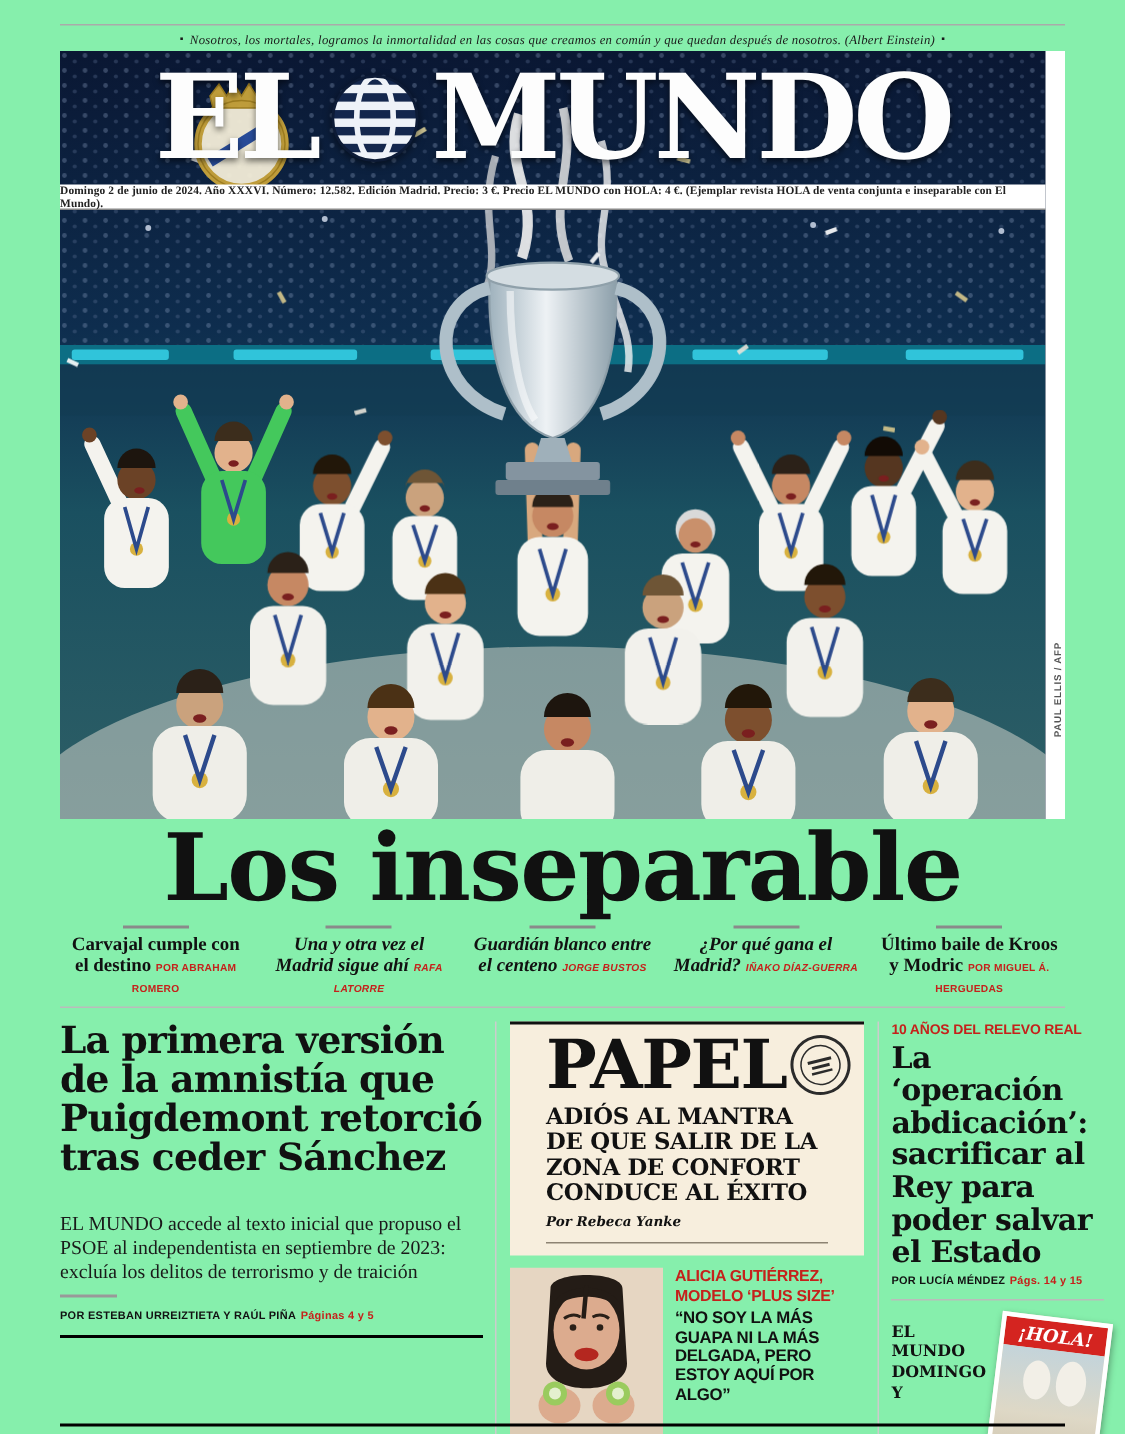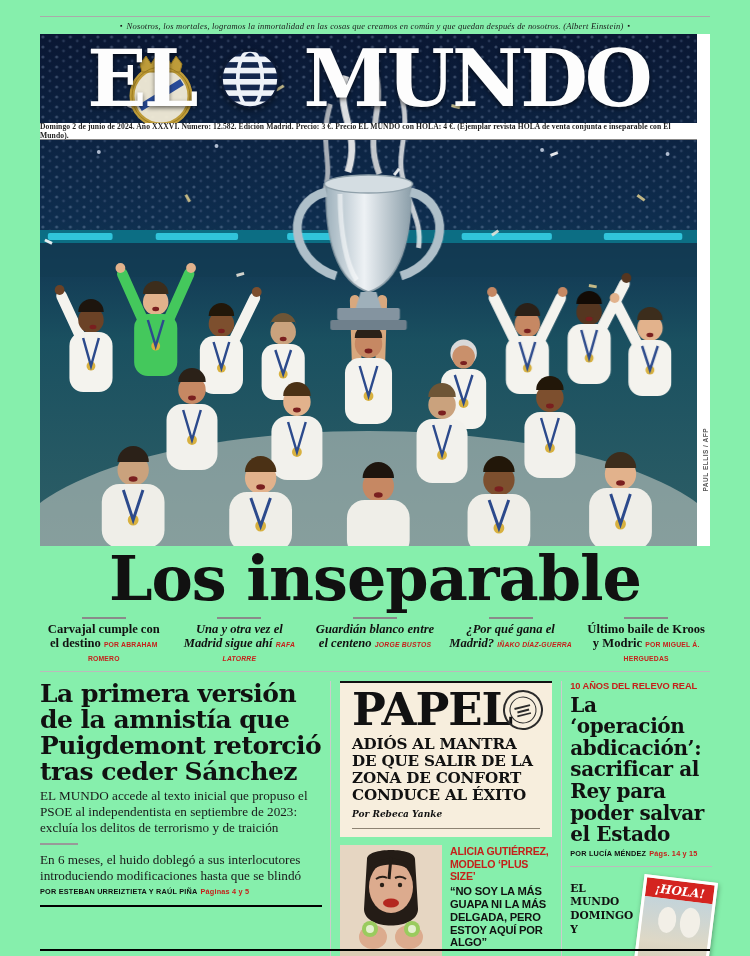--- a/index.html
+++ b/index.html
@@ -11,21 +11,21 @@
   .top-rule { border-top:1px solid #aaa; }
   .tagline { text-align:center; font-style:italic; font-size:8.5px; letter-spacing:.2px; padding:4px 0 3px; color:#1a1a1a; }
   .tagline .mark { font-style:normal; font-size:7px; position:relative; top:-1px; padding:0 4px; }
 
   
   .photo-block { position:relative; height:512px; background:#0a1733; }
   .photo-art { position:absolute; inset:0; width:calc(100% - 13px); height:100%; display:block; }
   .right-margin { position:absolute; right:0; top:0; width:13px; height:100%; background:#fff; }
   .photo-credit { position:absolute; right:1px; bottom:55px; writing-mode:vertical-rl; transform:rotate(180deg);
     font-family:"Liberation Sans",sans-serif; font-size:6.5px; letter-spacing:.5px; color:#555; font-weight:bold; }
-  .masthead { position:absolute; top:0; left:0; right:13px; height:89px; display:flex; align-items:center; justify-content:center; gap:24px; z-index:3; }
+  .masthead { position:absolute; top:0; left:0; right:13px; height:89px; display:flex; align-items:center; justify-content:center; gap:8px; z-index:3; }
   .masthead .word { font-family:"DejaVu Serif","Liberation Serif",serif; font-weight:bold; font-size:78px; line-height:1;
     color:#fdfdfd; letter-spacing:-3px; text-shadow:0 2px 4px rgba(0,0,0,.55); }
   .globe { width:60px; height:60px; flex:0 0 auto; filter:drop-shadow(0 2px 3px rgba(0,0,0,.5)); }
   .crest { position:absolute; left:88px; top:16px; z-index:2; opacity:.95; }
   .datestrip { position:absolute; top:89px; left:0; right:13px; height:17px; background:#fff; z-index:3;
     display:flex; align-items:center; justify-content:center; border-bottom:1px solid #888; }
   .datestrip span { font-size:7.6px; font-weight:bold; color:#222; letter-spacing:.1px; }
 
   
   .lead-headline { text-align:center; font-family:"DejaVu Serif","Liberation Serif",serif; font-weight:bold;
@@ -43,27 +43,27 @@
   .strap-h.it { font-style:italic; }
   .strap-by { font-family:"Liberation Sans",sans-serif; font-size:6.8px; font-weight:bold; color:var(--accent_red); letter-spacing:.2px; }
 
   
   .main { display:grid; grid-template-columns:290px 1fr 150px; margin-top:9px; }
   .colL { padding-right:8px; }
   .colM { padding:0 9px; border-left:1px solid #ccc; border-right:1px solid #ccc; }
   .colR { padding-left:8px; }
 
   .colL h2 { font-family:"DejaVu Serif","Liberation Serif",serif; font-size:25px; line-height:1.04; letter-spacing:-.5px; font-weight:bold; }
-  .deck { font-size:13.2px; line-height:1.22; margin-top:3px; color:#1a1a1a; }
+  .deck { font-size:13.2px; line-height:1.22; margin-top:23px; color:#1a1a1a; }
   .deck-rule { width:38px; border-top:2px solid #999; margin:7px 0; }
   .byline-row { font-family:"Liberation Sans",sans-serif; font-size:7.3px; font-weight:bold; letter-spacing:.2px; margin-top:3px; }
   .byline-row .pg { color:var(--accent_red); margin-left:3px; }
   .director { border-top:2.5px solid #000; margin-top:9px; padding-top:7px; display:flex; align-items:center; gap:7px; }
 
-  .papel-box { background:var(--cream_bg); border-top:2px solid #111; padding:6px 12px 8px; position:relative; }
+  .papel-box { background:var(--cream_bg); border-top:2px solid #111; padding:6px 24px 8px; position:relative; }
   .papel-logo { font-family:"DejaVu Serif","Liberation Serif",serif; font-weight:bold; font-size:45px; line-height:.95;
     letter-spacing:-1px; text-align:center; padding-right:28px; }
   .papel-stamp { position:absolute; right:8px; top:6px; }
   .papel-h { font-family:"DejaVu Serif","Liberation Serif",serif; font-weight:bold; font-size:15.2px; line-height:1.12; text-align:left; margin-top:5px; letter-spacing:-.2px; }
   .papel-h .by { font-size:9px; font-style:italic; font-weight:bold; letter-spacing:0; white-space:nowrap; }
   .papel-divider { border-top:1px solid #8d8373; margin-top:7px; }
   .feature { display:flex; gap:8px; margin-top:8px; }
   .feature .photo { flex:0 0 102px; }
   .f-kick { font-family:"Liberation Sans",sans-serif; font-size:10.6px; font-weight:bold; color:var(--accent_red); line-height:1.15; letter-spacing:-.2px; }
   .f-quote { font-family:"Liberation Sans",sans-serif; font-size:11.2px; font-weight:bold; line-height:1.15; margin-top:3px; letter-spacing:-.2px; }
@@ -388,21 +388,20 @@
       <p class="strap-h"><span>Último baile de Kroos y Modric</span> <span class="strap-by">POR MIGUEL Á. HERGUEDAS</span></p>
     </div>
   </div>
 
   <div class="main">
 
     <div class="colL">
       <h2>La primera versión de la amnistía que Puigdemont retorció tras ceder Sánchez</h2>
       <p class="deck">EL MUNDO accede al texto inicial que propuso el PSOE al independentista en septiembre de 2023: excluía los delitos de terrorismo y de traición</p>
       <div class="deck-rule"></div>
-      <p class="deck">En 6 meses, el huido doblegó a sus interlocutores introduciendo modificaciones hasta que se blindó</p>
       <p class="byline-row"><span>POR ESTEBAN URREIZTIETA Y RAÚL PIÑA</span><span class="pg">Páginas 4 y 5</span></p>
 
       <div class="director">
         
         
         
       </div>
     </div>
 
     <div class="colM">

